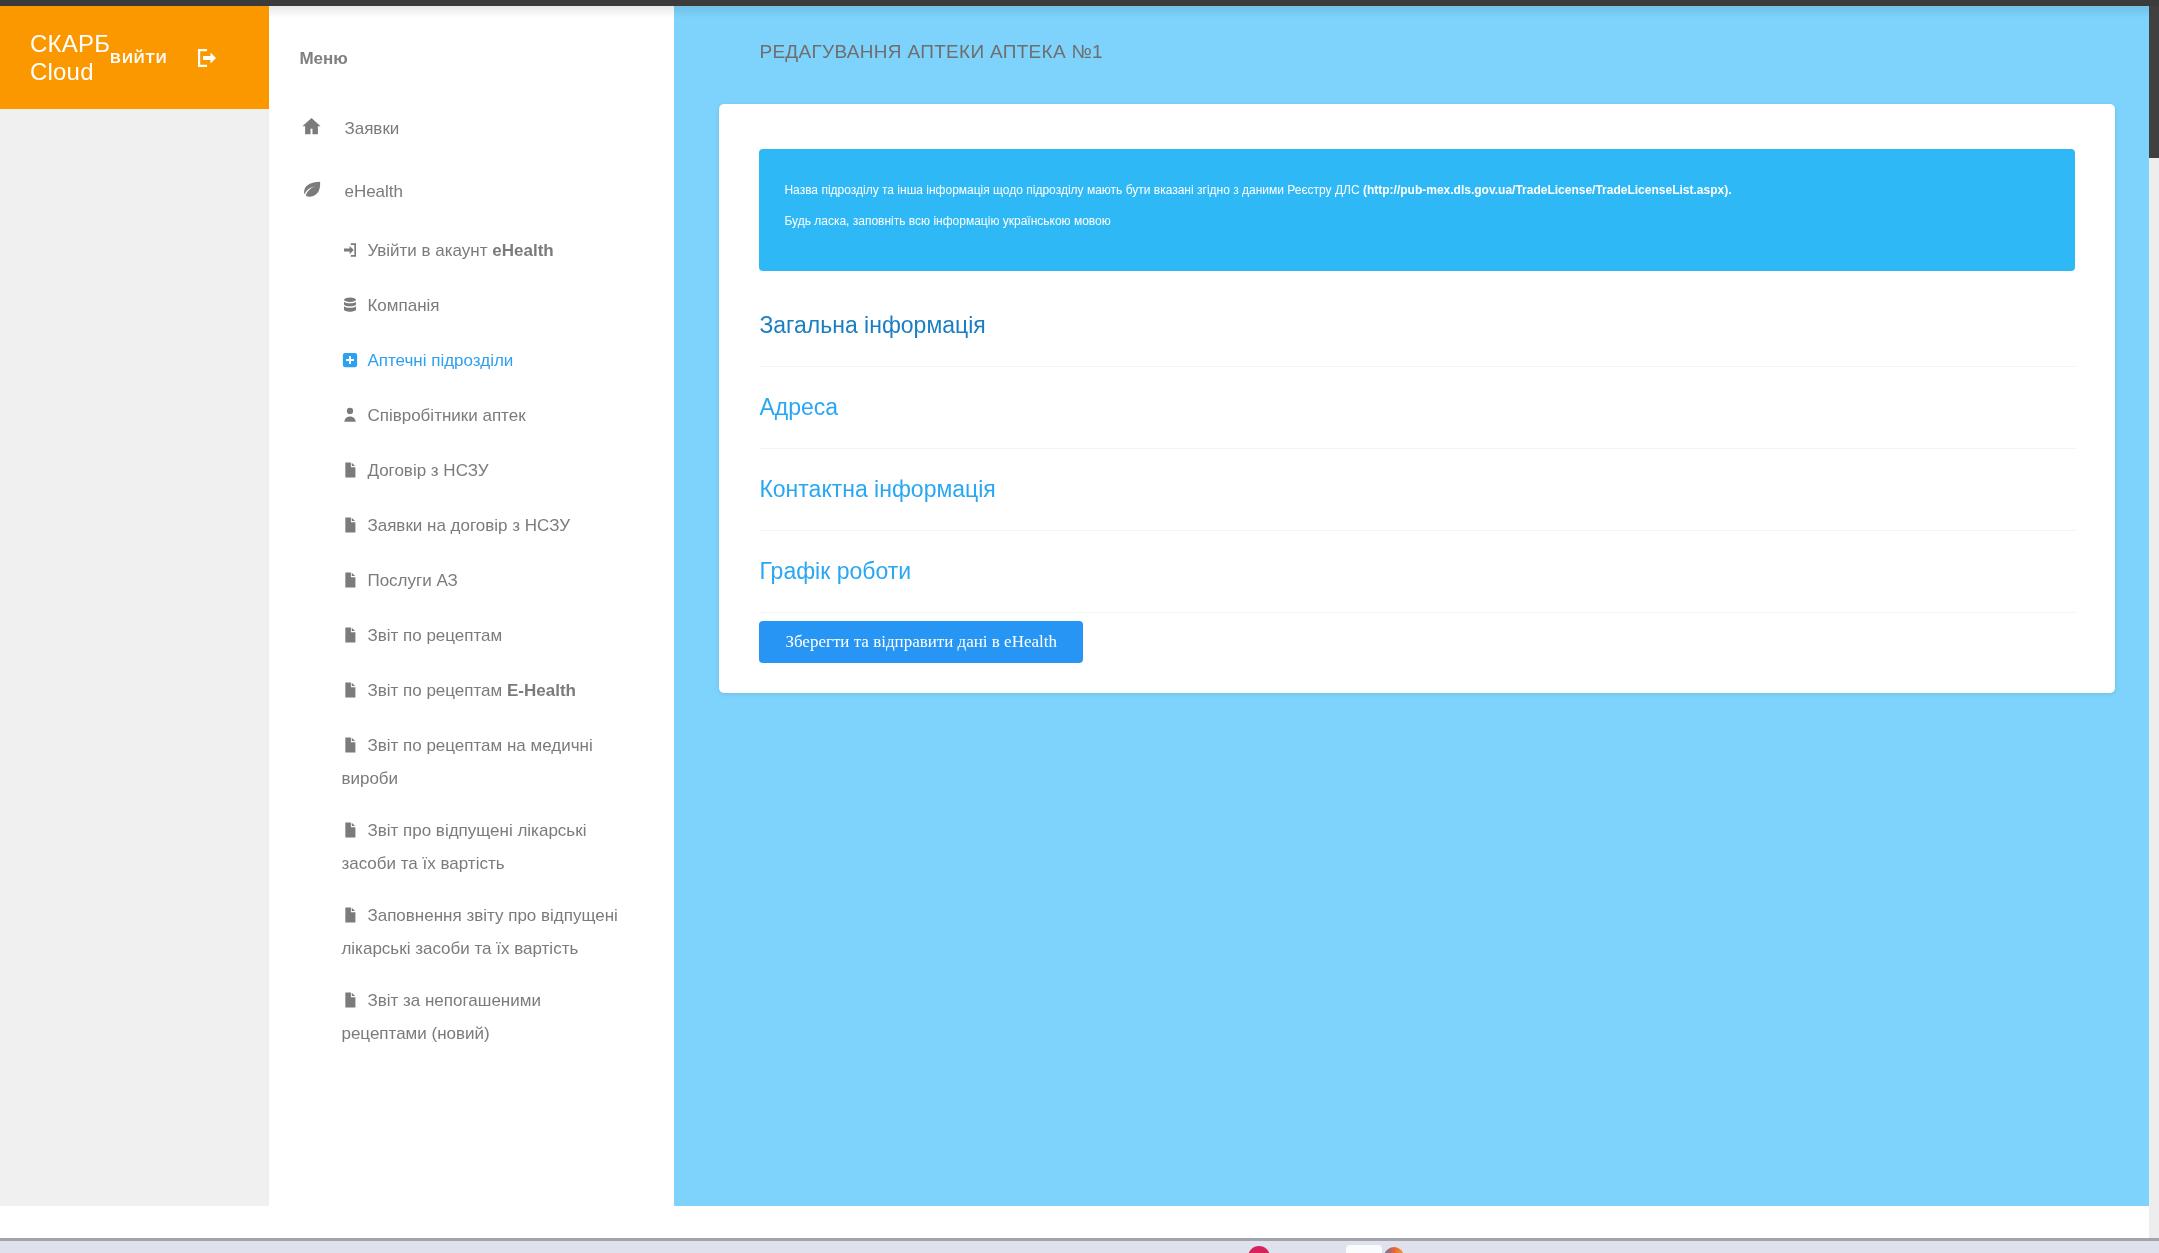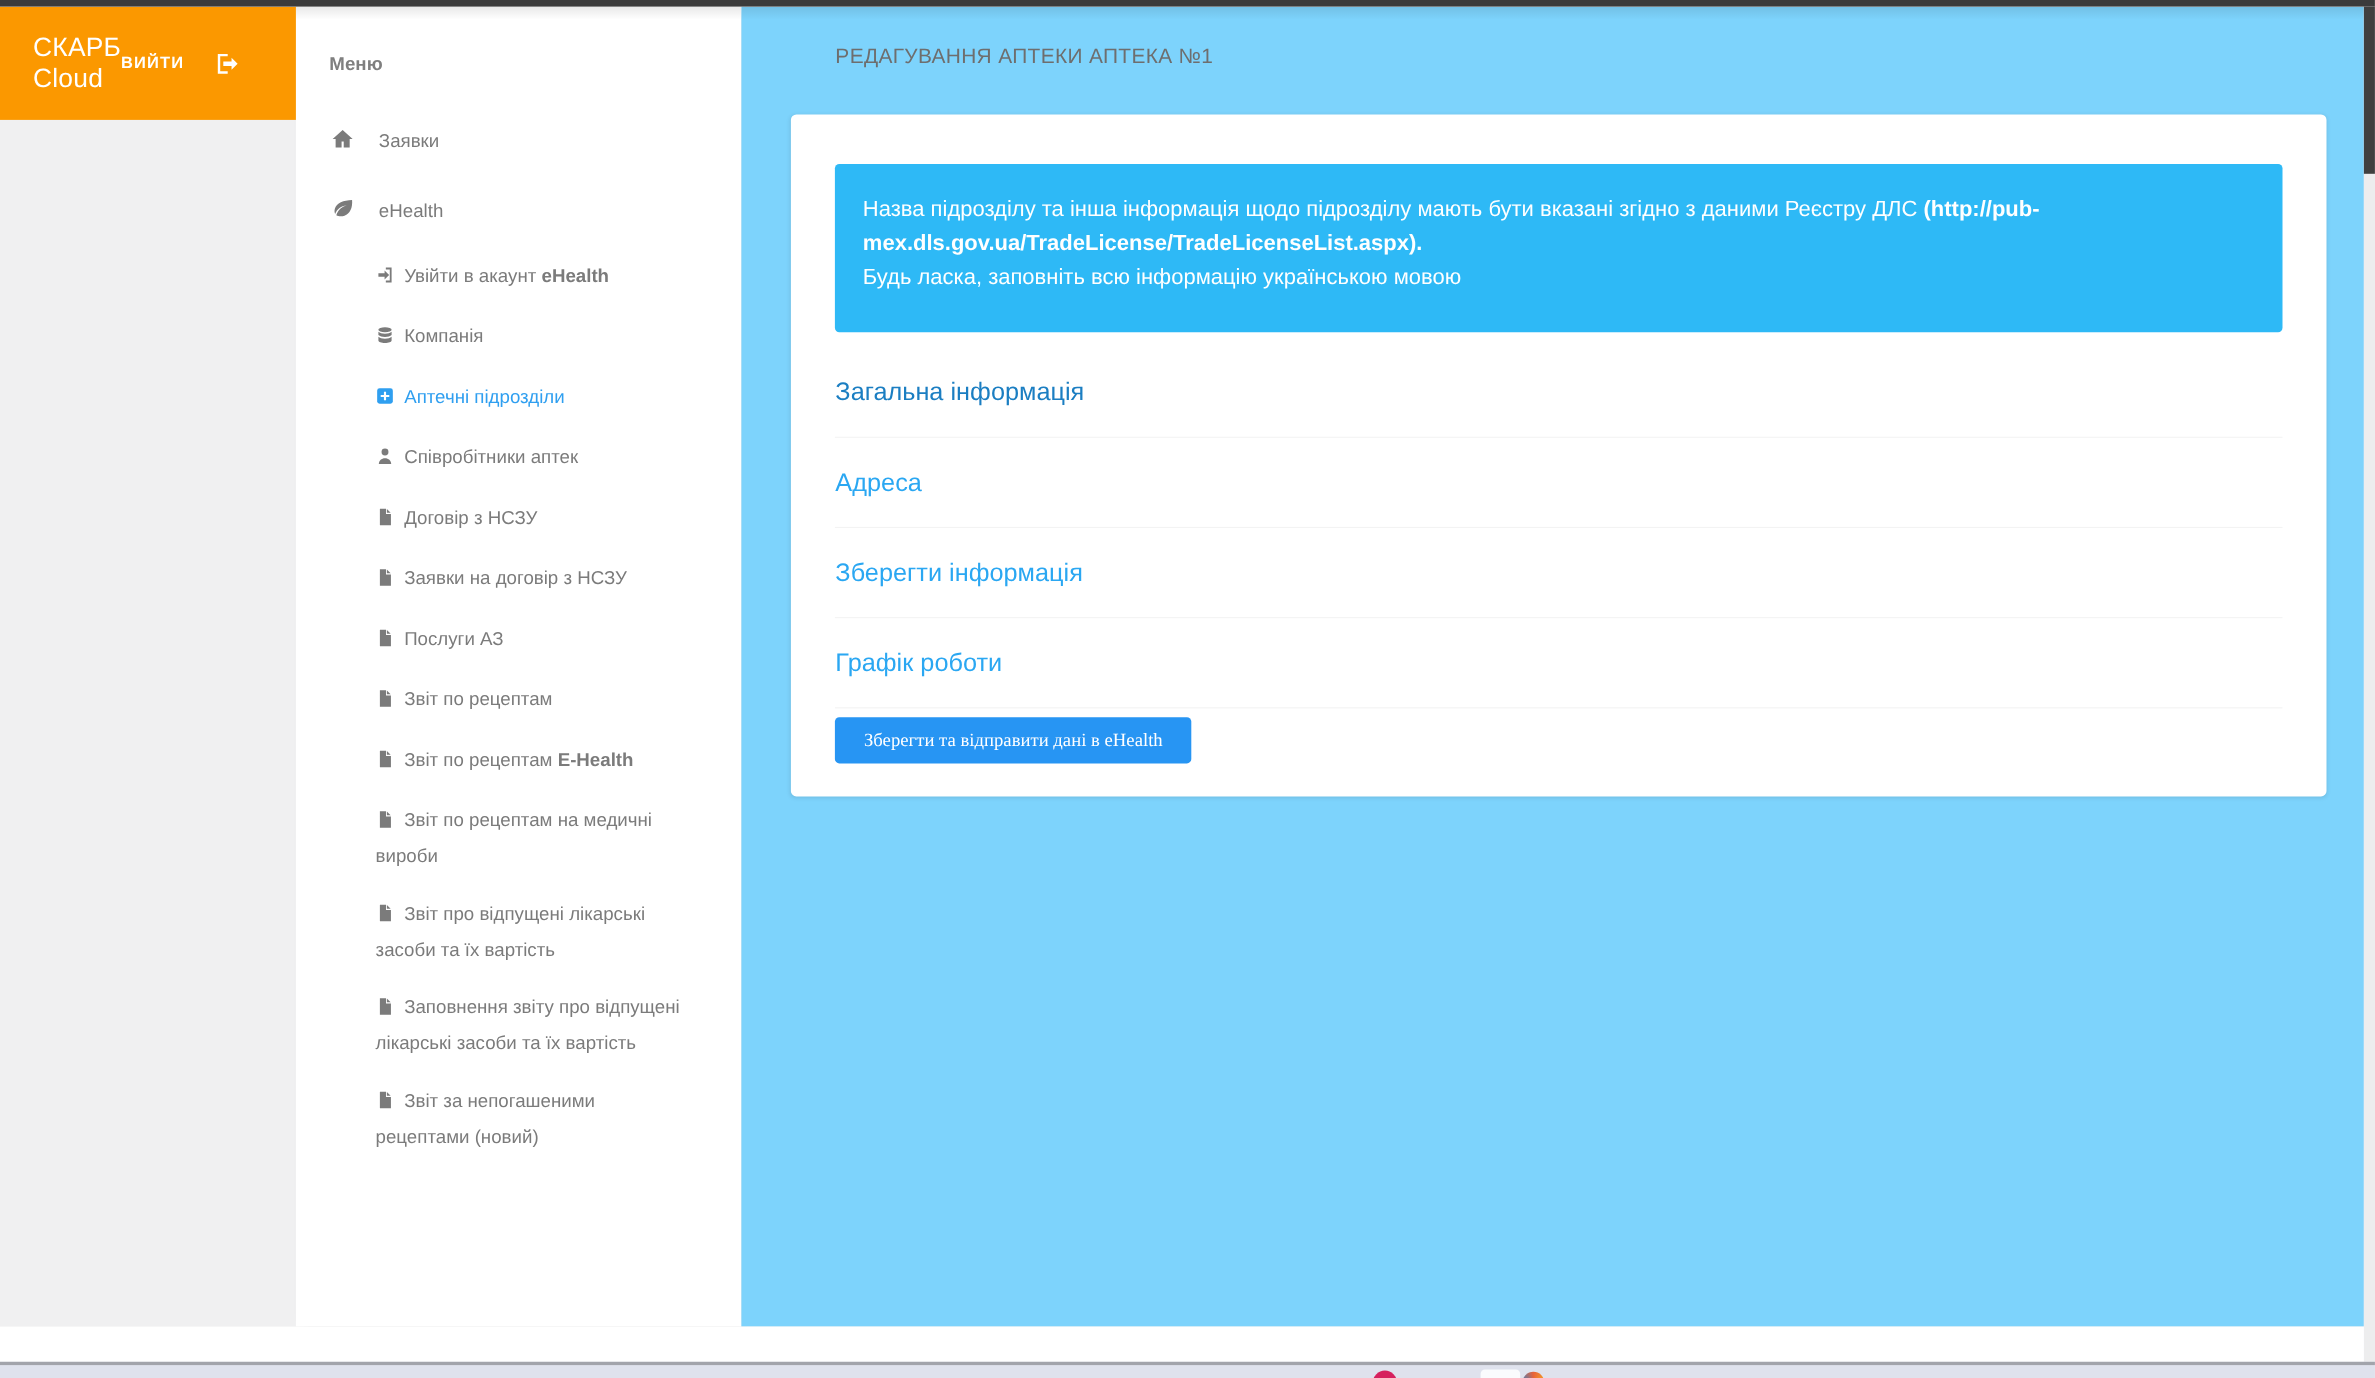--- a/index.html
+++ b/index.html
@@ -70,21 +70,21 @@
   .page-title{
     color:var(--title-grey);font-size:19px;letter-spacing:.3px;margin-left:40px;line-height:28px;
   }
   .card{
     margin-top:38px;background:#ffffff;border-radius:5px;
     box-shadow:0 1px 4px rgba(0,0,0,.10);
     padding:45px 40px 30px 40px;
   }
   .banner{
     background:var(--banner-blue);border-radius:4px;color:#ffffff;
-    padding:26px 28px 34px 25px;font-size:20px;line-height:31px;
+    padding:26px 28px 34px 25px;font-size:12px;line-height:31px;
   }
   .banner p{margin:0;}
   .banner b{font-weight:bold;}
 
   .section-list{margin-top:14px;}
   .section-row{border-bottom:1px solid #f3f3f3;padding:26px 0 26px 0;}
   .section-link{
     font-size:23px;color:var(--link-blue);text-decoration:none;cursor:pointer;line-height:29px;display:inline-block;
   }
   .section-link.visited{color:var(--link-visited);}
@@ -195,21 +195,21 @@
 
         <div class="card">
           <div class="banner">
             <p class="banner-line"><span>Назва підрозділу та інша інформація щодо підрозділу мають бути вказані згідно з даними Реєстру ДЛС </span><b>(http://pub-mex.dls.gov.ua/TradeLicense/TradeLicenseList.aspx).</b></p>
             <p class="banner-line">Будь ласка, заповніть всю інформацію українською мовою</p>
           </div>
 
           <div class="section-list" id="sections">
               <div class="section-row"><a class="section-link visited">Загальна інформація</a></div>
               <div class="section-row"><a class="section-link">Адреса</a></div>
-              <div class="section-row"><a class="section-link">Зберегти інформація</a></div>
+              <div class="section-row"><a class="section-link">Контактна інформація</a></div>
               <div class="section-row"><a class="section-link">Графік роботи</a></div>
             </div>
 
           <button class="save-btn">Зберегти та відправити дані в eHealth</button>
         </div>
       </main>
     </div>
   </div>
 
   <div class="page-scrollbar">

